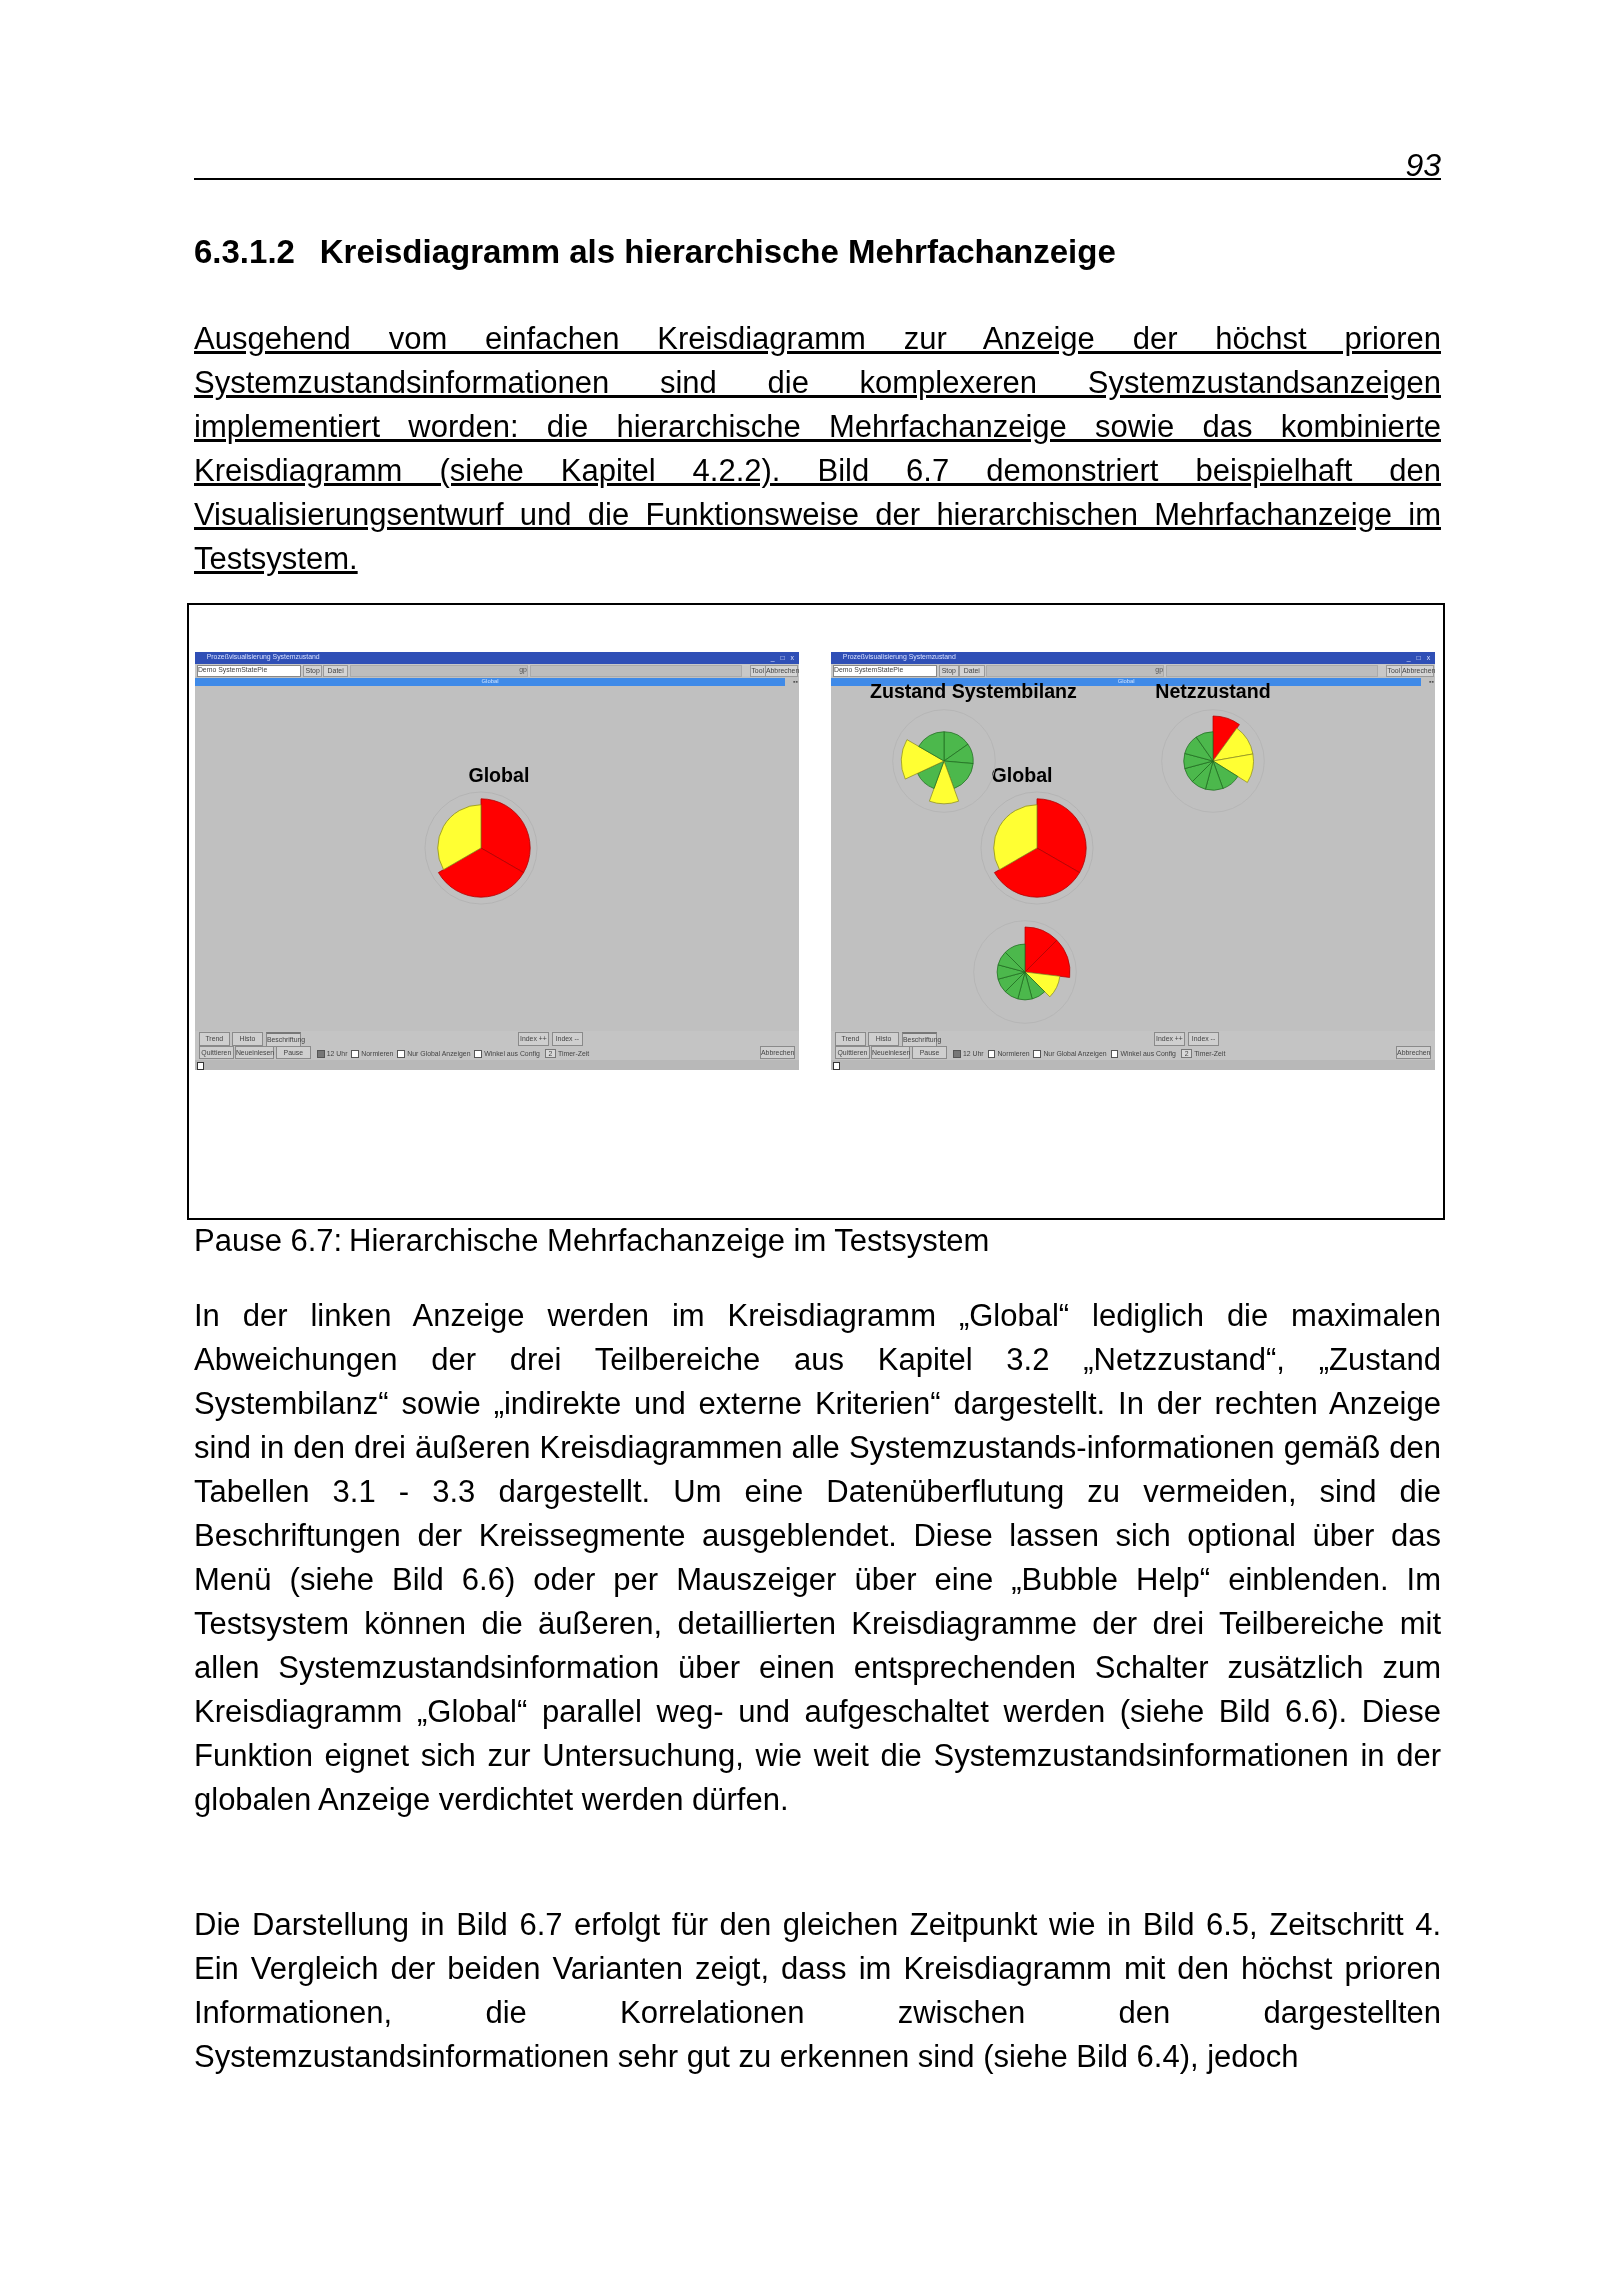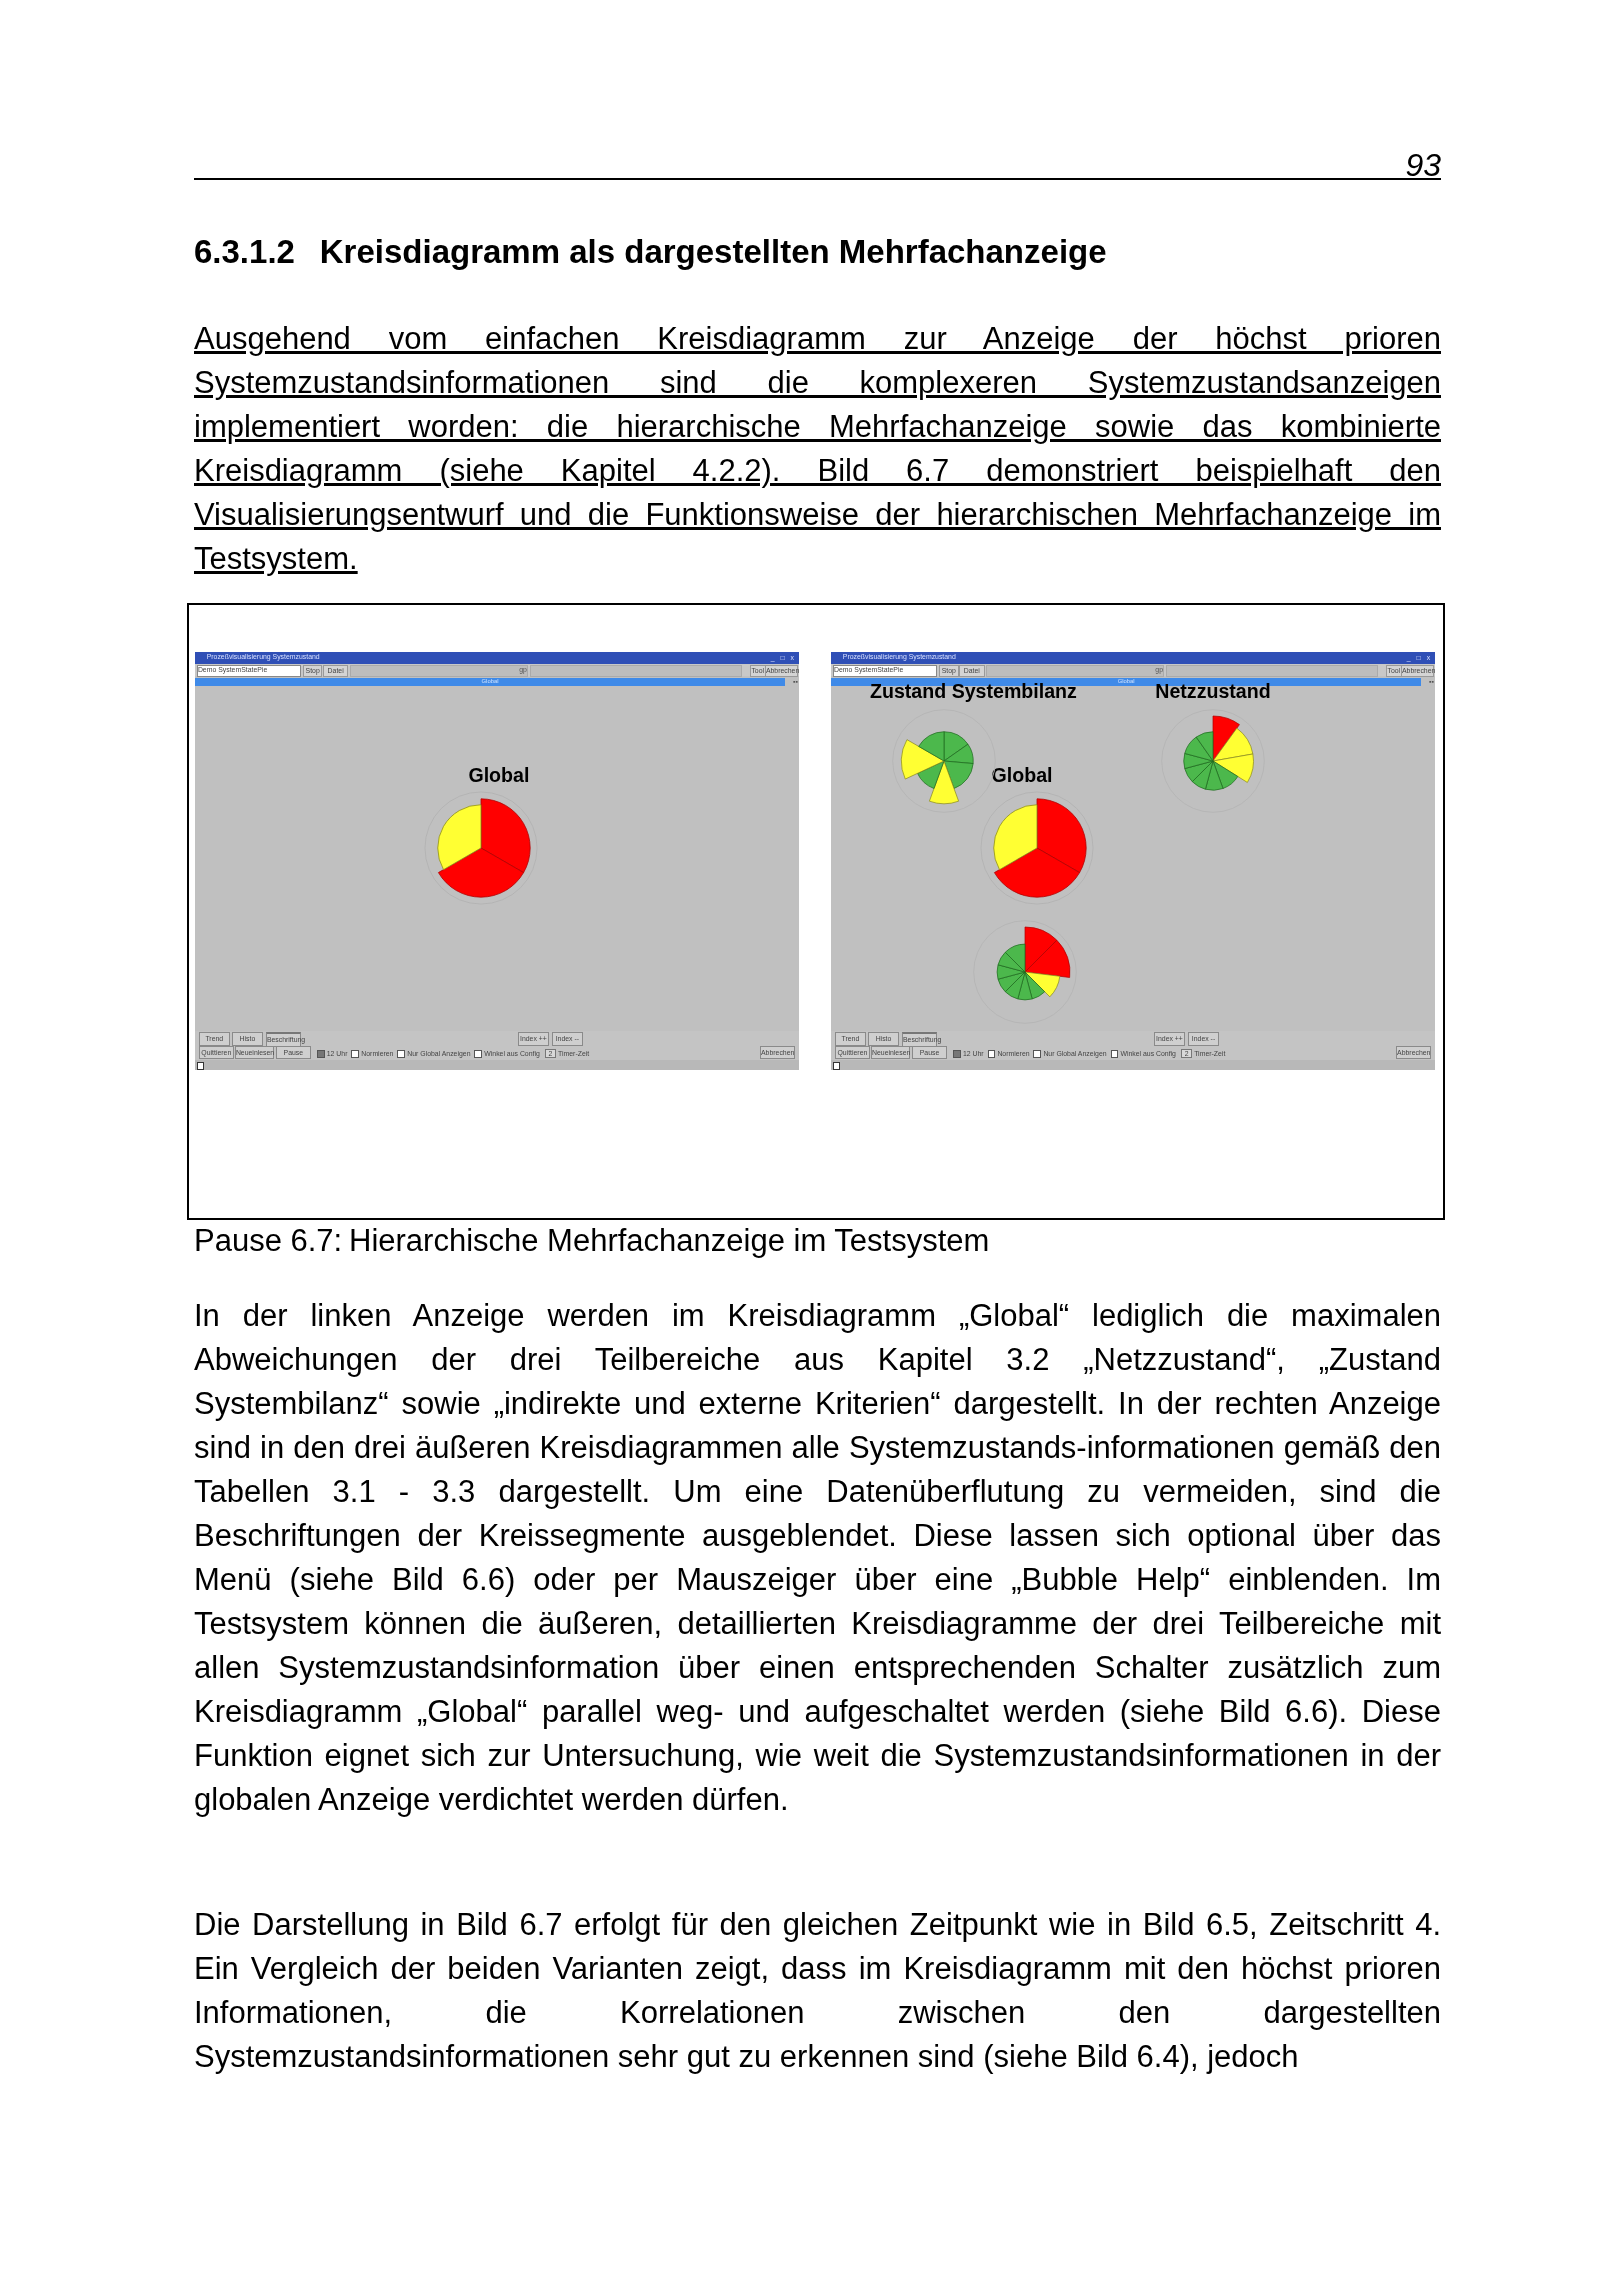--- a/index.html
+++ b/index.html
@@ -44,21 +44,21 @@
 </style>
 </head>
 <body>
 
 <div class="running-head">
   <span class="page">93</span>
 </div>
 
 <div class="section-title">
   <span class="num">6.3.1.2</span>
-  <span>Kreisdiagramm als dargestellten Mehrfachanzeige</span>
+  <span>Kreisdiagramm als hierarchische Mehrfachanzeige</span>
 </div>
 
 <p class="para para-1" style="margin:0">Ausgehend vom einfachen Kreisdiagramm zur Anzeige der höchst prioren Systemzustandsinformationen sind die komplexeren Systemzustandsanzeigen implementiert worden: die hierarchische Mehrfachanzeige sowie das kombinierte Kreisdiagramm (siehe Kapitel 4.2.2). Bild 6.7 demonstriert beispielhaft den Visualisierungsentwurf und die Funktionsweise der hierarchischen Mehrfachanzeige im Testsystem.</p>
 
 <div class="figure-frame">
 
   <div class="win win-left">
     <div class="titlebar">
       <span class="ttl">Prozeßvisualisierung Systemzustand</span>
       <span class="ctrls">_ □ x</span>

